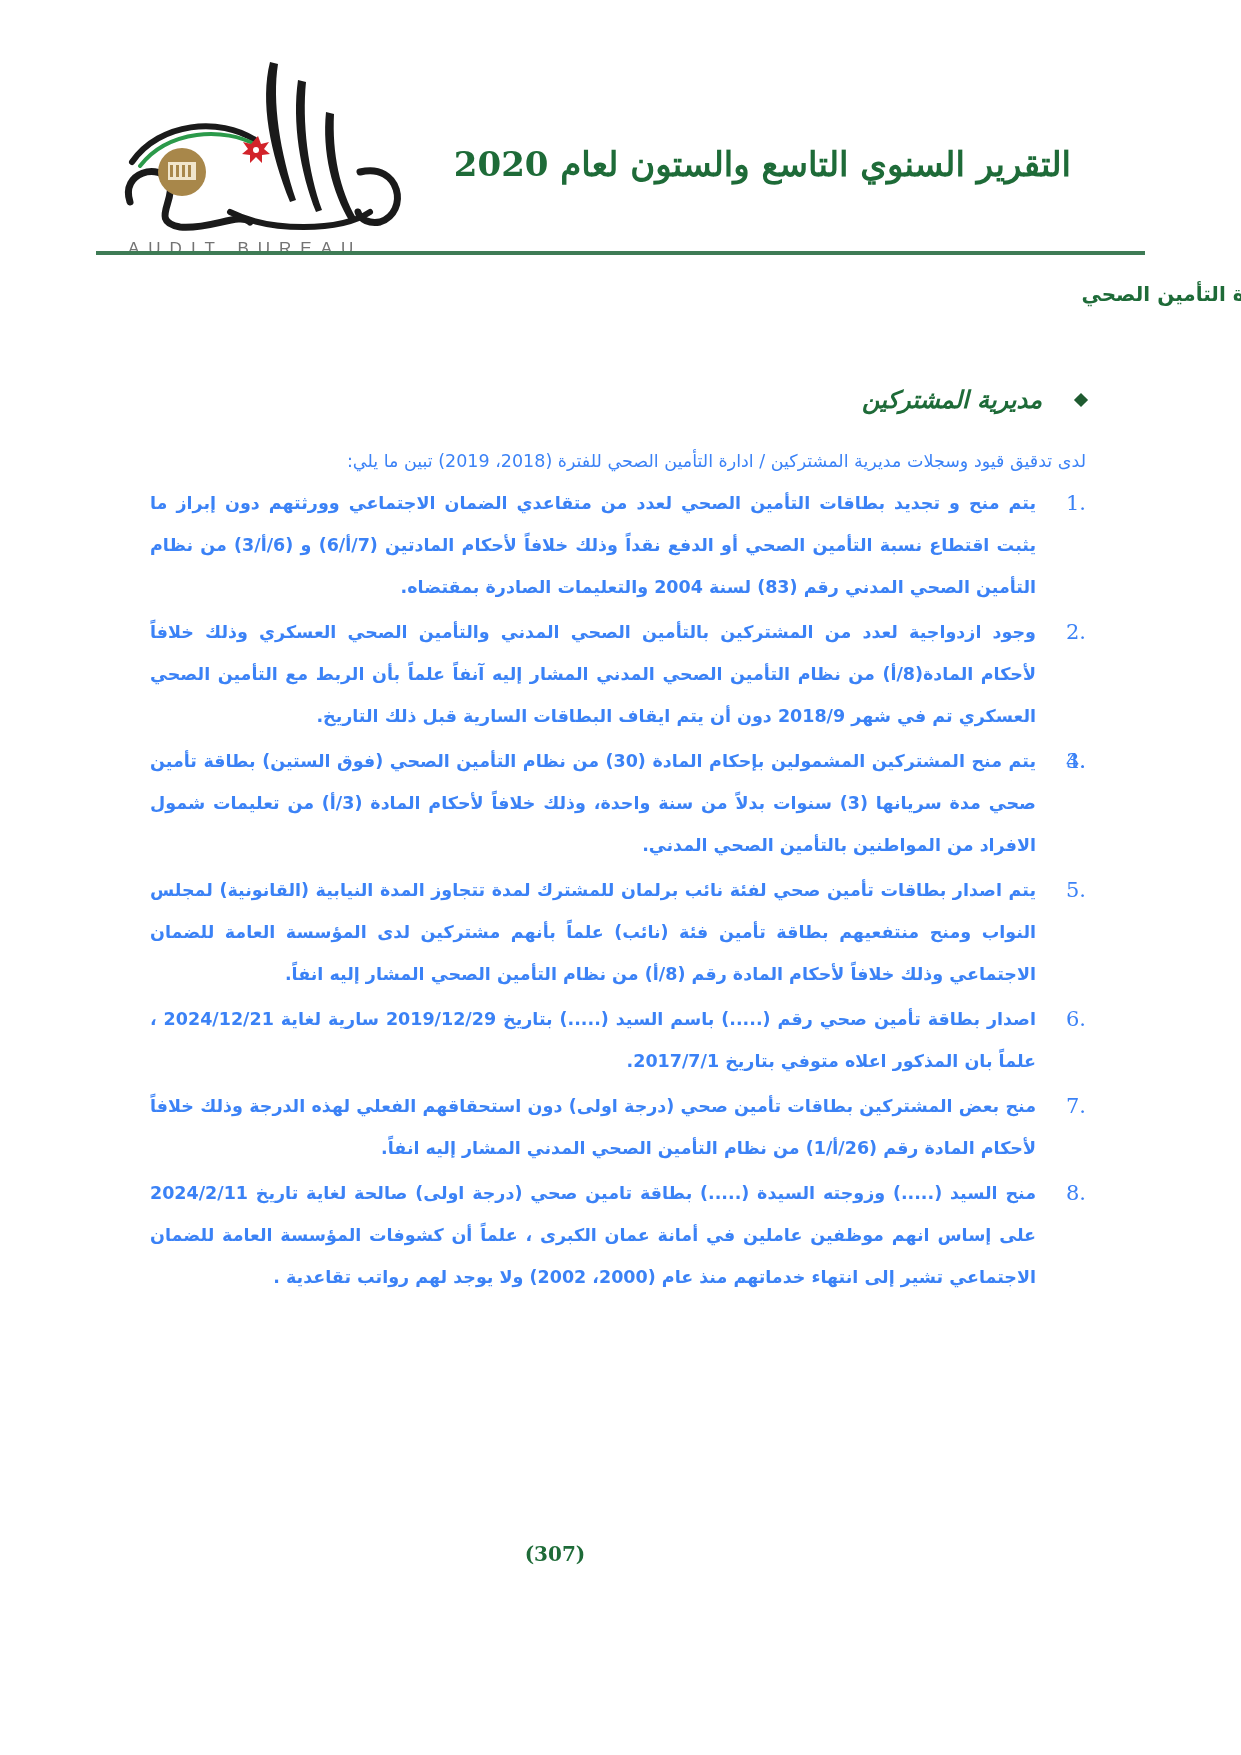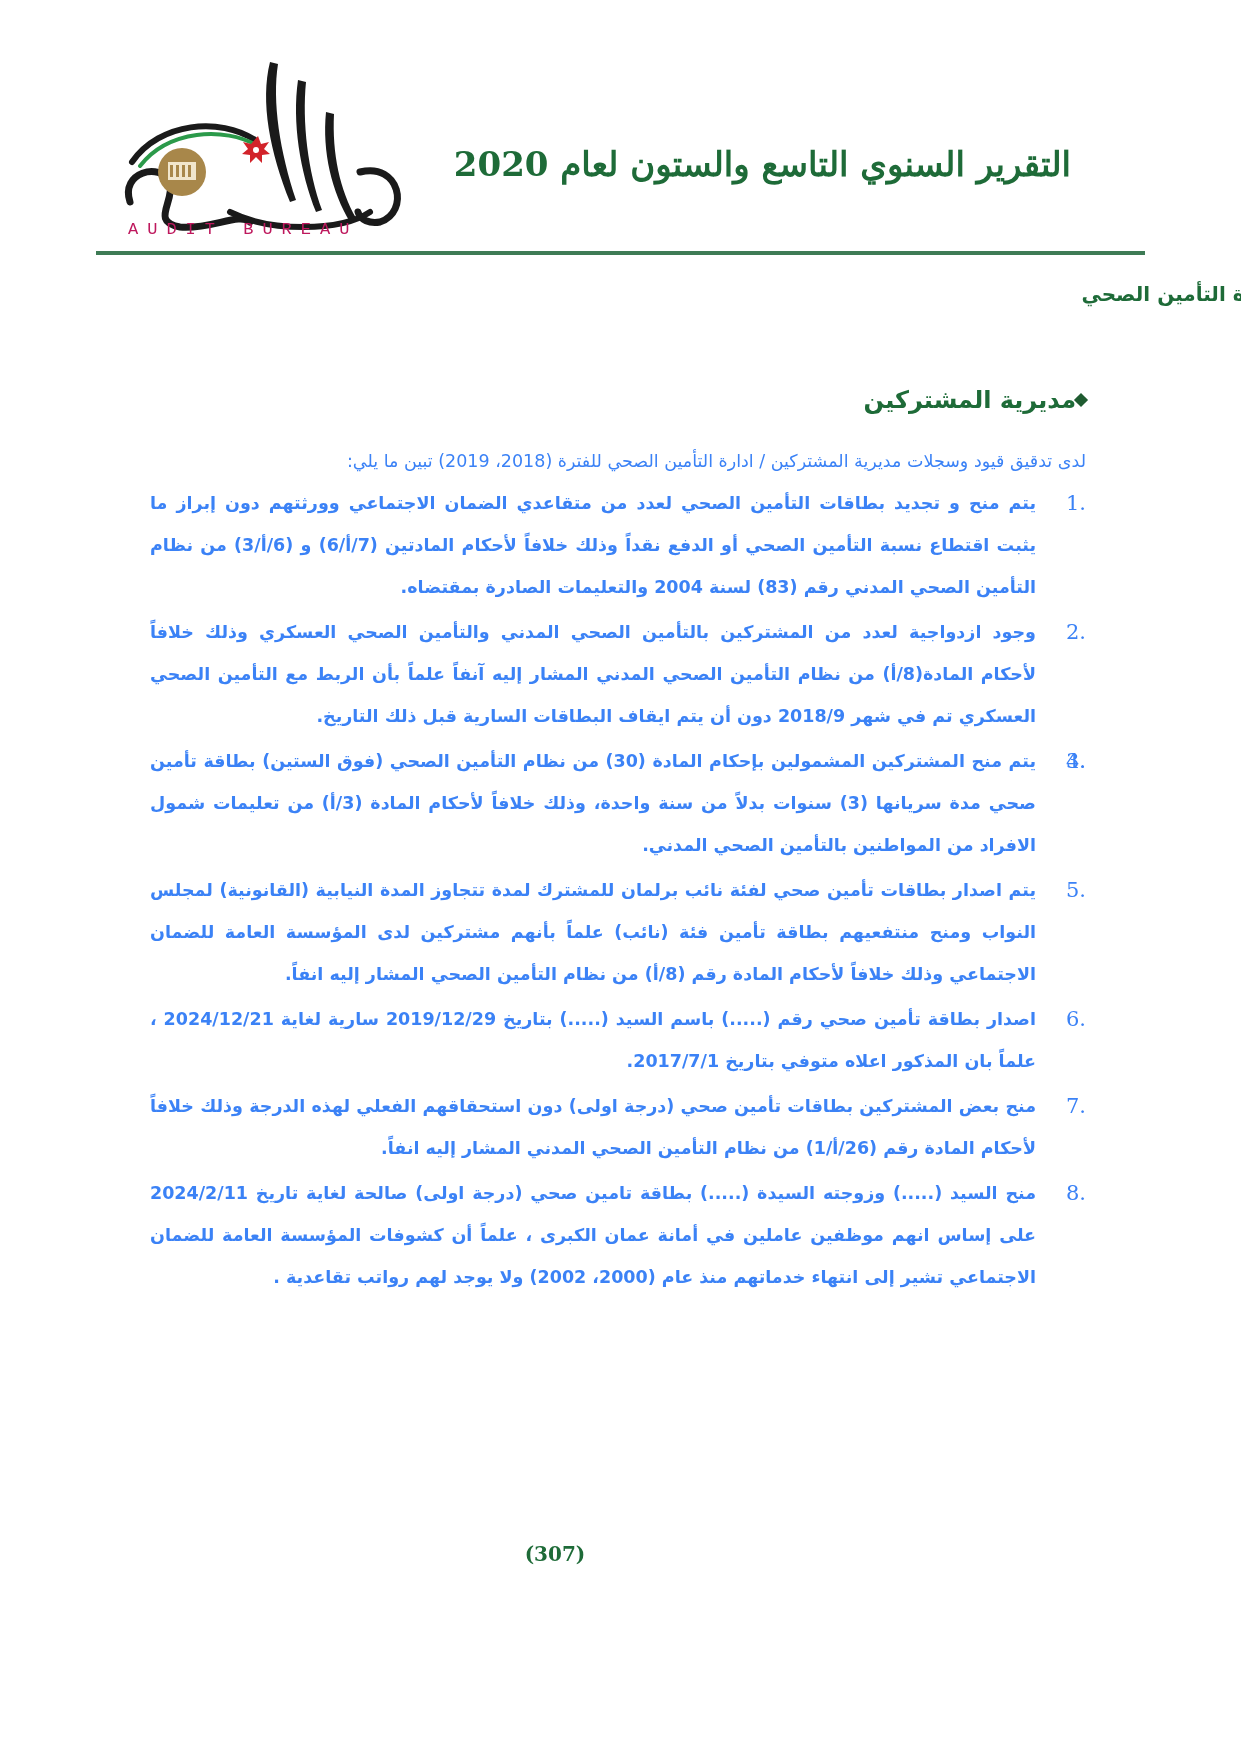--- a/index.html
+++ b/index.html
@@ -4,38 +4,38 @@
   <style>
     html, body { margin: 0; padding: 0; background: #ffffff; }
     body {
       width: 1241px; height: 1755px; position: relative; overflow: hidden;
       font-family: "DejaVu Sans", sans-serif; color: #1a1a1a;
     }
     .header { position: absolute; left: 0; top: 0; width: 1241px; height: 260px; }
     .logo { position: absolute; left: 120px; top: 62px; width: 300px; height: 190px; }
     .logo svg { width: 100%; height: 100%; }
     .logo-caption {
-      position: absolute; left: 128px; top: 220px; width: 290px;
-      font-family: Liberation Mono, monospace; font-size: 17px; letter-spacing: 9px;
-      color: #be185d; white-space: nowrap;
+      position: absolute; left: 128px; top: 239px; width: 290px;
+      font-family: Liberation Sans, sans-serif; font-size: 17px; letter-spacing: 9px;
+      color: #737373; white-space: nowrap;
     }
     .report-title {
       position: absolute; right: 170px; top: 144px;
       direction: rtl; font-family: "DejaVu Serif", serif; font-weight: bold;
       font-size: 34px; color: #1e6b38; white-space: nowrap;
     }
     .rule { position: absolute; left: 96px; top: 251px; width: 1049px; height: 4px; background: #3e7b55; }
     .section-title {
       position: absolute; left: 0; width: 1241px; top: 282px; 
       direction: rtl; font-family: "DejaVu Sans", sans-serif; font-weight: bold;
       font-size: 20px; color: #1e6b38; padding-left: 39px;
     }
     .sub-heading {
       position: absolute; right: 155px; top: 386px; direction: rtl;
-      display: flex; align-items: center; 
+      display: flex; align-items: center; gap: 34px; font-style: italic;
     }
     .diamond {
       width: 10px; height: 10px; background: #1e5b30; transform: rotate(45deg);
       display: inline-block;
     }
     .sub-heading-text {
       font-weight: bold; font-size: 24px; color: #1e6b38; font-family: "DejaVu Sans", sans-serif;
     }
     .content {
       position: absolute; left: 150px; right: 155px; top: 440px;

